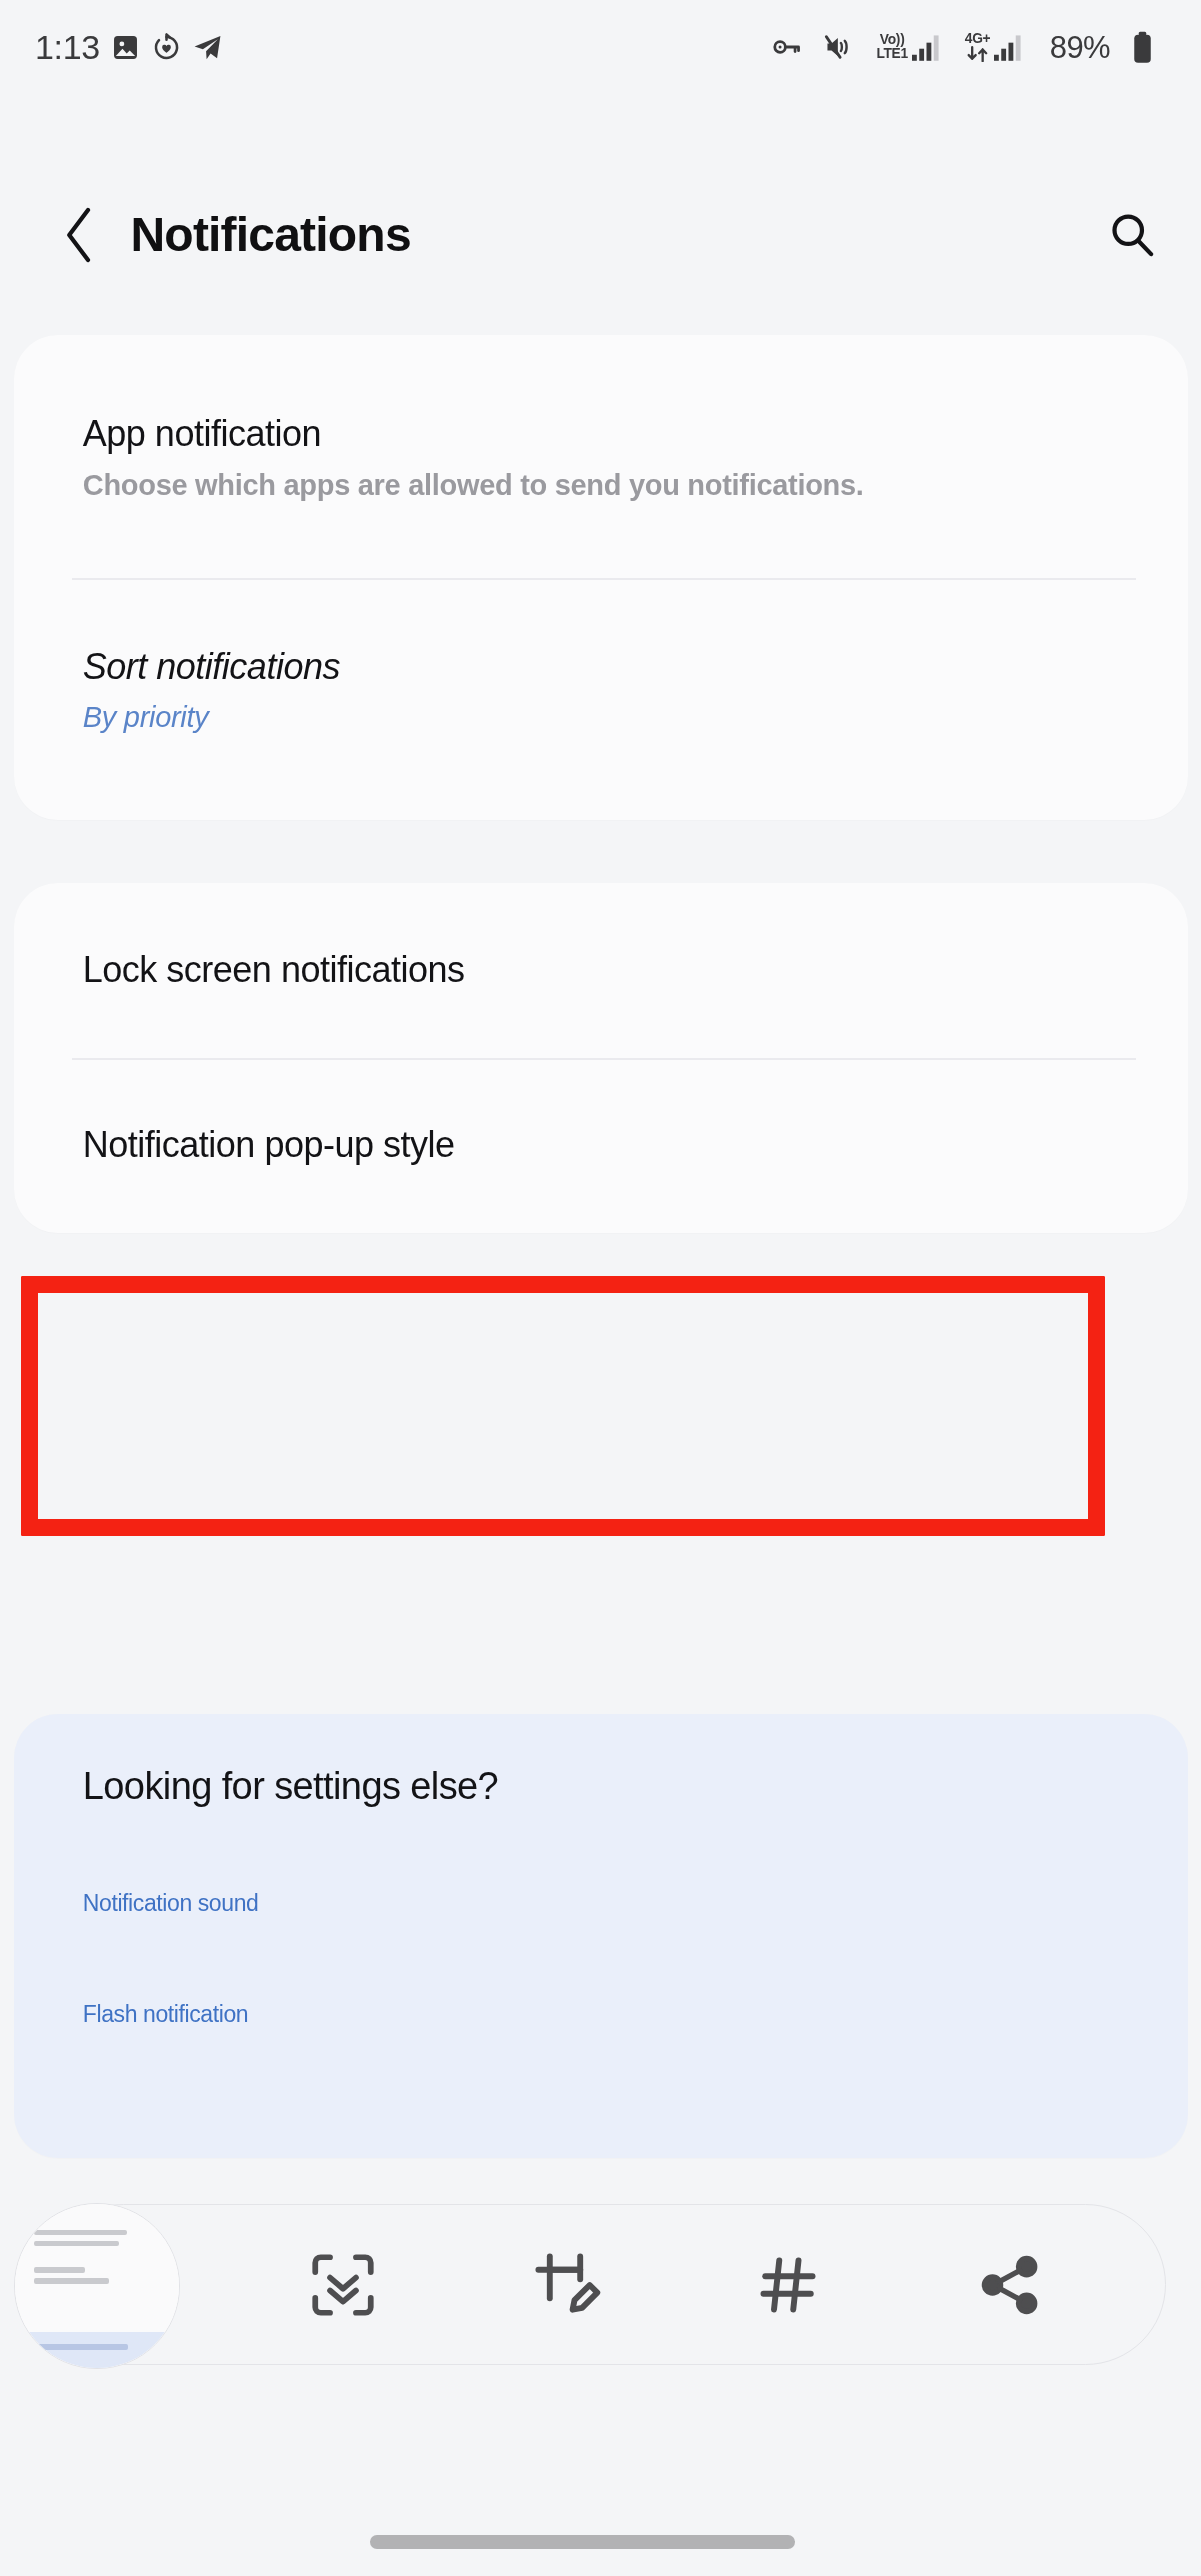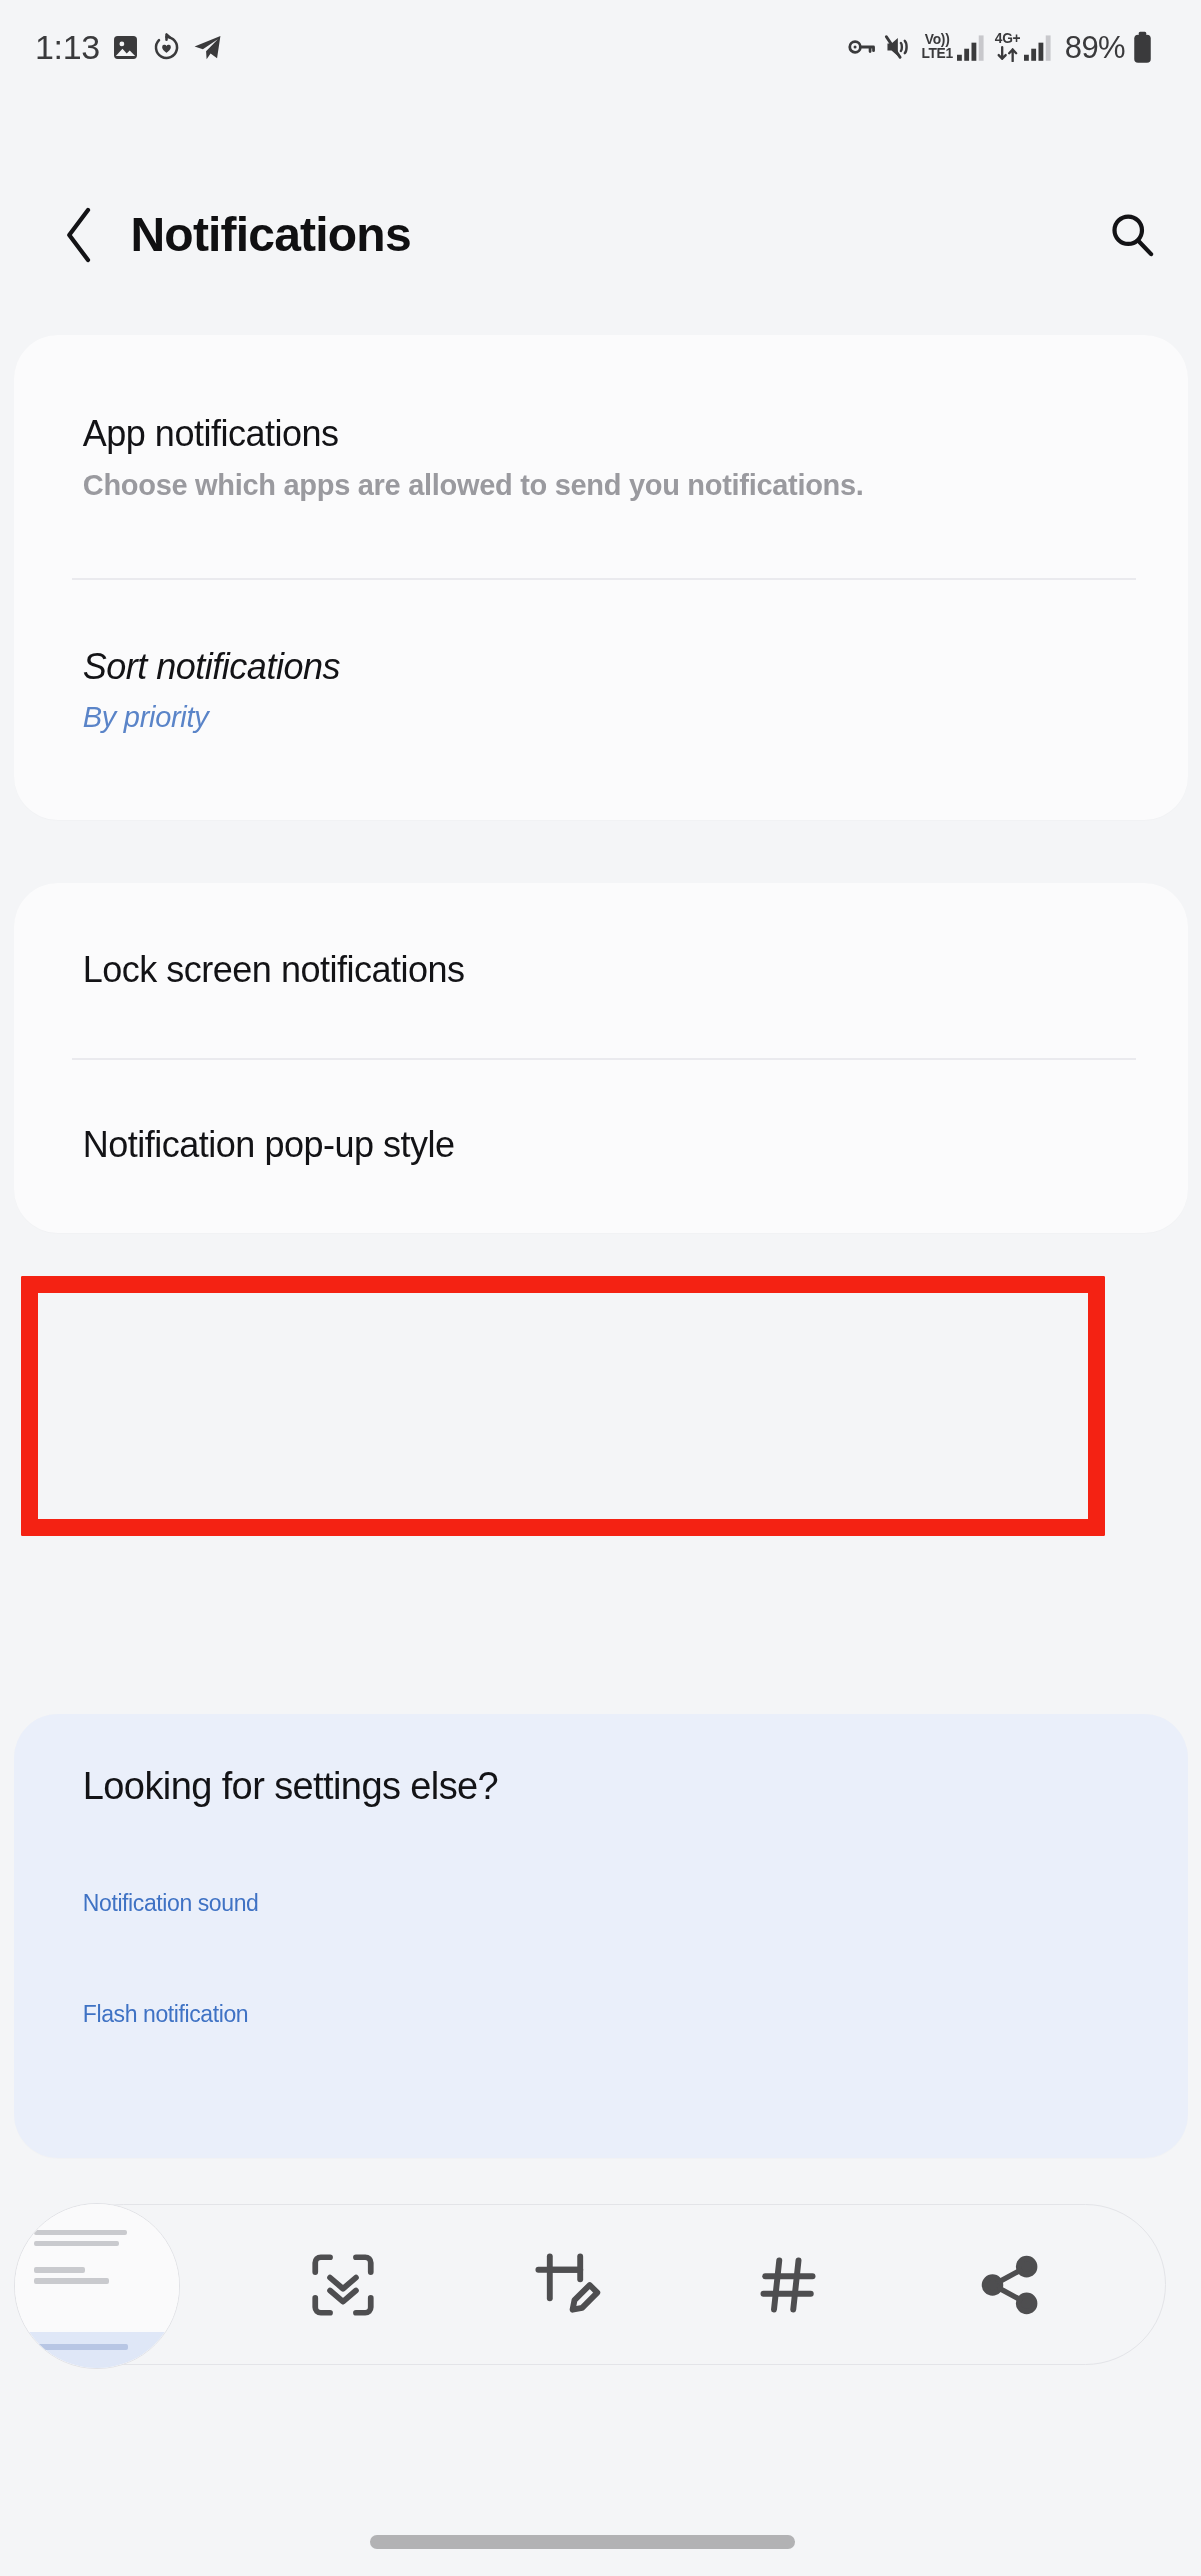--- a/index.html
+++ b/index.html
@@ -39,21 +39,21 @@
   .status-clock {
     font-size: 34px;
     font-weight: 400;
     color: #3a3a3c;
     letter-spacing: -0.3px;
     line-height: 1;
   }
   .status-right {
     display: flex;
     align-items: center;
-    gap: 7px;
+    gap: 22px;
   }
   .sb-icon { display: block; }
   .battery-pct {
     font-size: 31px;
     font-weight: 400;
     color: #3a3a3c;
     letter-spacing: -0.6px;
     line-height: 1;
     margin-left: 2.5px;
   }
@@ -382,21 +382,21 @@
     <div class="search-btn">
       <svg width="49" height="49" viewBox="0 0 30 30">
         <circle cx="13" cy="12.4" r="8.4" fill="none" stroke="#131316" stroke-width="2.6"></circle>
         <path d="M19.3 19L27 27" stroke="#131316" stroke-width="2.6" stroke-linecap="round"></path>
       </svg>
     </div>
   </div>
 
   <div class="card" id="card-1">
     <div class="row" id="row-app-notifications">
-      <div class="row-title">App notifications</div>
+      <div class="row-title">App notification</div>
       <div class="row-sub">Choose which apps are allowed to send you notifications.</div>
     </div>
     <div class="divider" id="div-1"></div>
     <div class="row" id="row-sort-notifications">
       <div class="row-title">Sort notifications</div>
       <div class="row-value">By priority</div>
     </div>
   </div>
 
   <div class="card" id="card-2">

